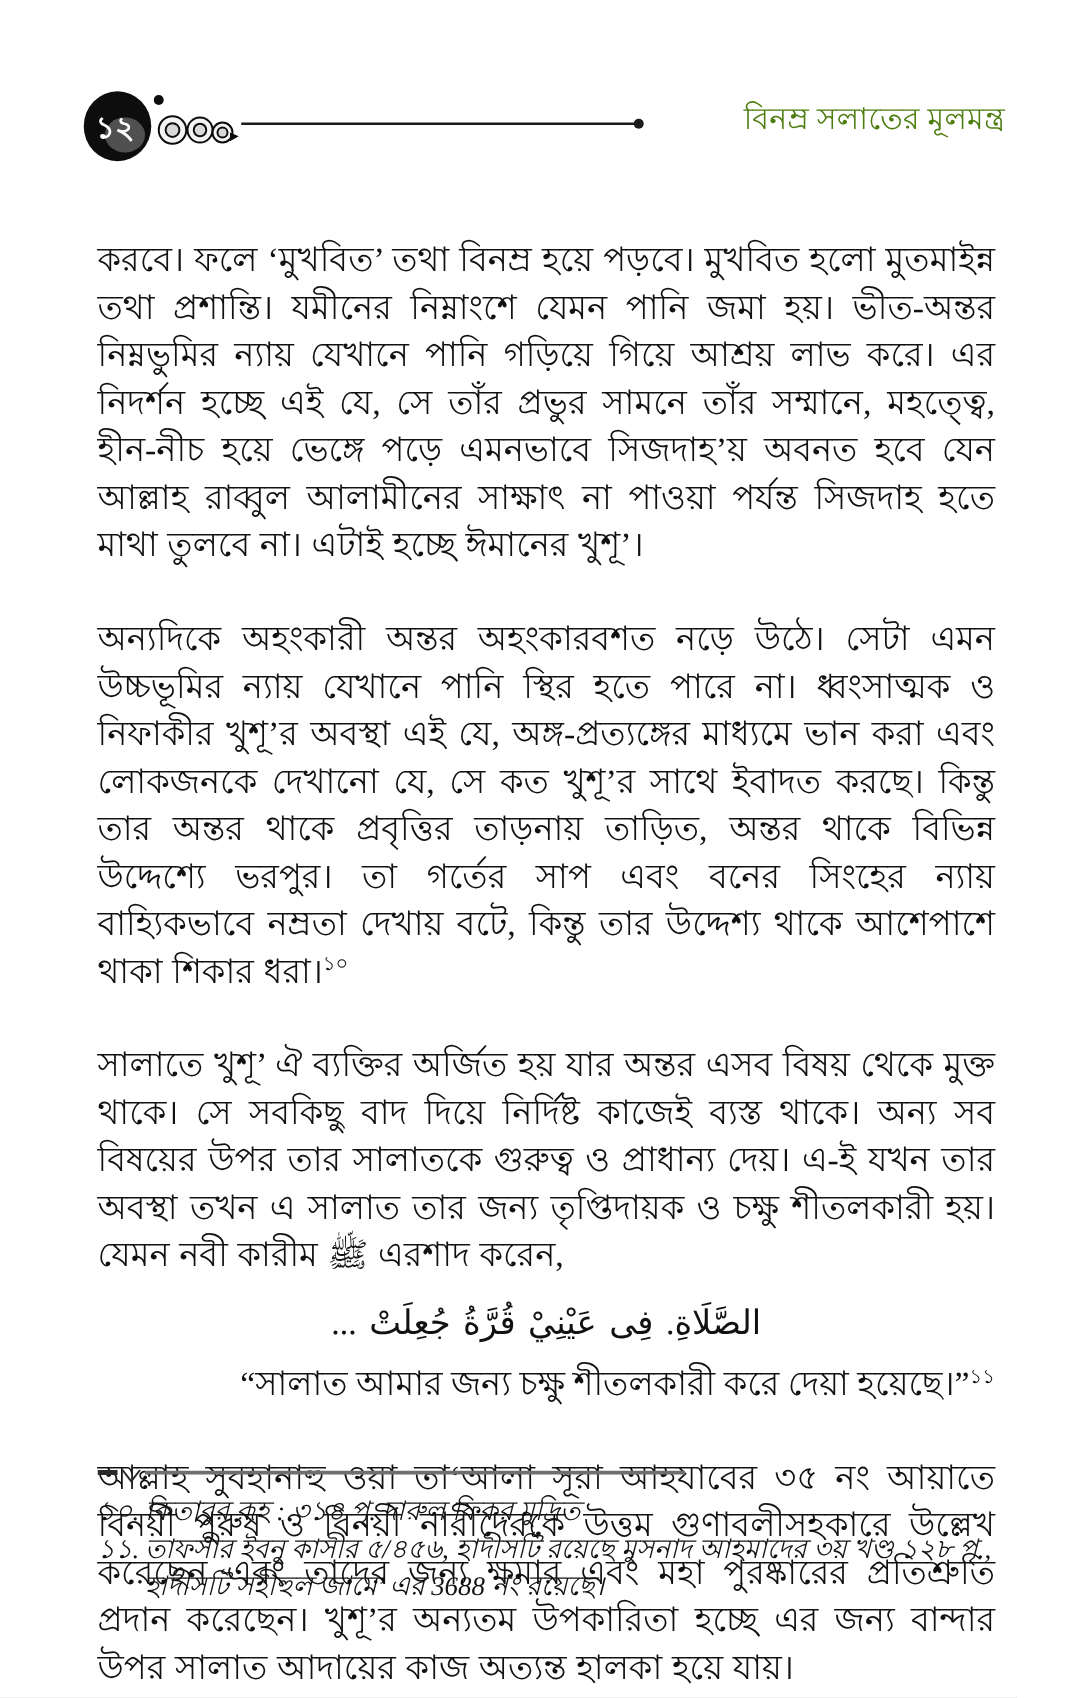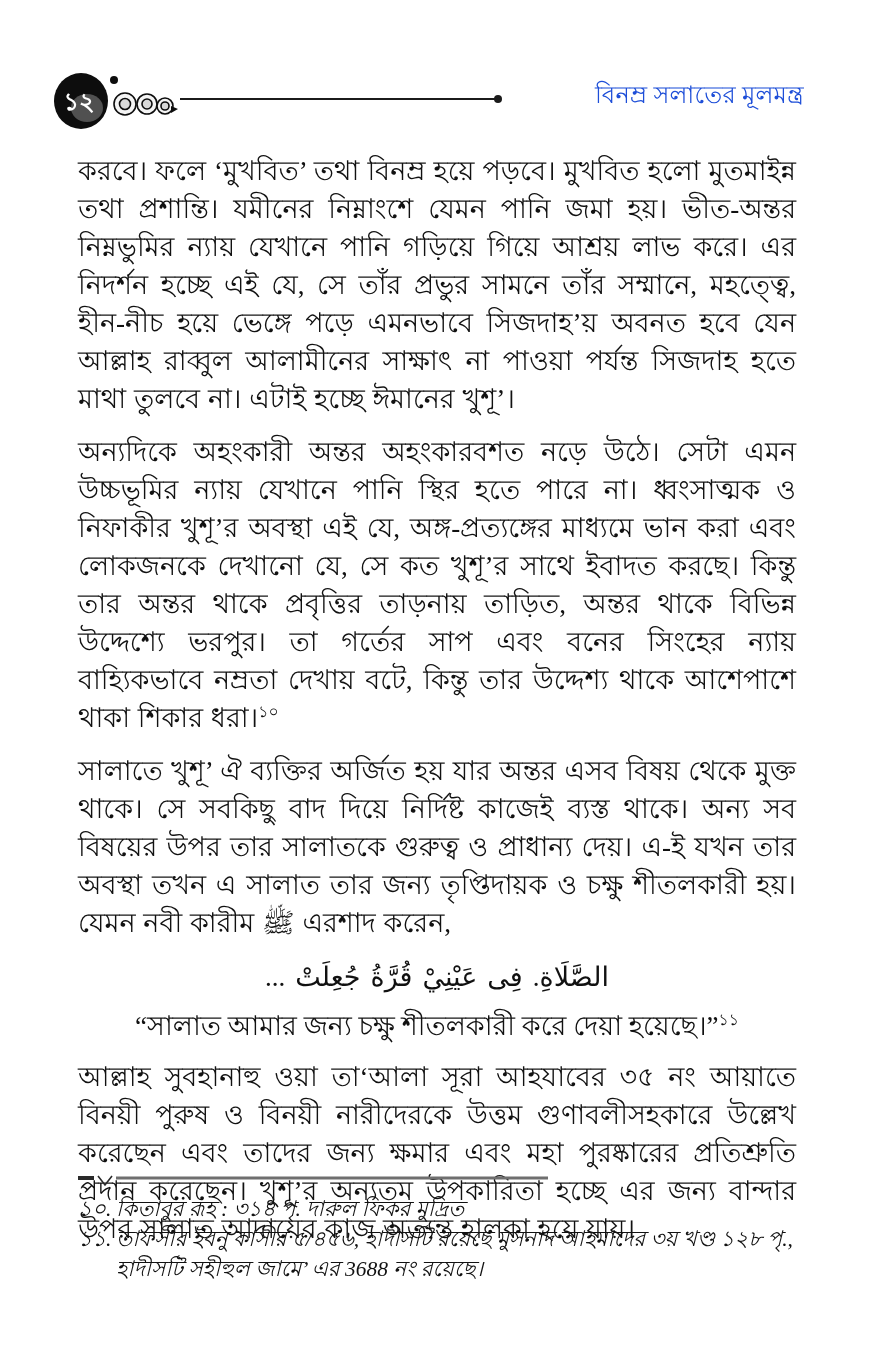--- a/index.html
+++ b/index.html
@@ -8,64 +8,64 @@
     position: relative;
     width: 870px;
     height: 1358px;
     margin: 0 auto;
     background: #ffffff;
     overflow: hidden;
     font-family: "Liberation Serif", serif;
     color: #111111;
   }
   
-  .header { position: absolute; top: 72px; left: 52px; right: 64px; height: 56px; text-align: center; }
+  .header { position: absolute; top: 72px; left: 65px; right: 64px; height: 56px; text-align: center; }
   .page-badge { position: absolute; left: 0; top: 0; }
   .header-rule {
     position: absolute; left: 128px; top: 26px; width: 318px; height: 2px;
     background: #1b1b1b;
   }
   .header-rule::after {
     content: ""; position: absolute; right: -4px; top: -3px;
     width: 8px; height: 8px; border-radius: 50%; background: #1b1b1b;
   }
   .header-title {
     position: absolute; right: 2px; top: 4px;
-    font-size: 24px; letter-spacing: 0.2px; color: #1d4ed8;
+    font-size: 24px; letter-spacing: 0.2px; color: #4d7c0f;
   }
   
   .watermark {
     position: absolute; left: 392px; top: 626px; width: 180px;
     text-align: center; z-index: 0; opacity: 0.95;
   }
   .watermark .wm-text {
     font-size: 37px; font-weight: bold; line-height: 38px;
     color: rgba(255, 247, 224, 0.55);
     -webkit-text-stroke: 2px #c69a36;
     letter-spacing: 1px;
   }
   
   .body-text {
     position: absolute; left: 78px; top: 152px; width: 718px; z-index: 1;
   }
   .para {
     font-size: 27px; line-height: 38px; text-align: justify;
-    margin-bottom: 15px; word-spacing: 1px;
+    margin-bottom: 15px; word-spacing: 1px; margin-top: 37px;
   }
   .para sup, .quote-line sup {
     font-size: 0.58em; vertical-align: super; line-height: 0;
   }
   .arabic-line {
     direction: ltr; text-align: center;
     font-size: 27px; line-height: 40px;
     margin: 4px 0 10px 0;
   }
   .ar-word { display: inline-block; direction: rtl; unicode-bidi: isolate; margin: 0 5px; }
   .quote-line {
-    font-size: 27px; line-height: 38px; text-align: center; margin-bottom: 13px;
+    font-size: 27px; line-height: 38px; text-align: right; margin-bottom: 13px;
   }
   
   .footnote-area { position: absolute; left: 78px; top: 1172px; width: 718px; z-index: 1; }
   .footnote-sep { display: block; margin-bottom: 6px; }
   .footnote { display: flex; font-size: 21.5px; line-height: 30px; font-style: italic; }
   .fn-num { flex: 0 0 38px; }
   .fn-text { flex: 1; text-align: left; }
 </style>
 </head>
 <body>

